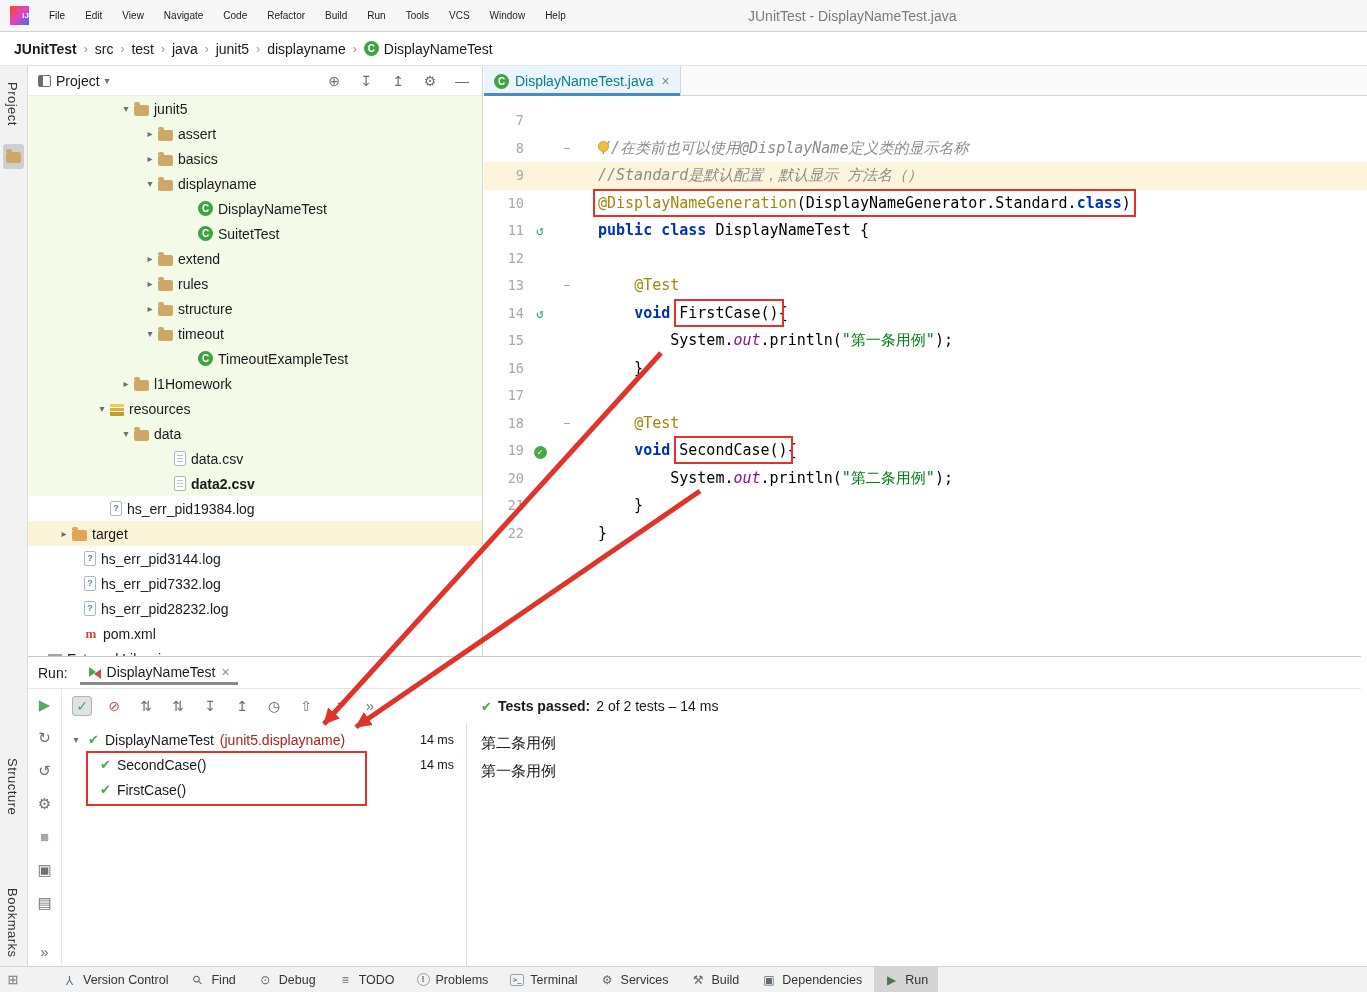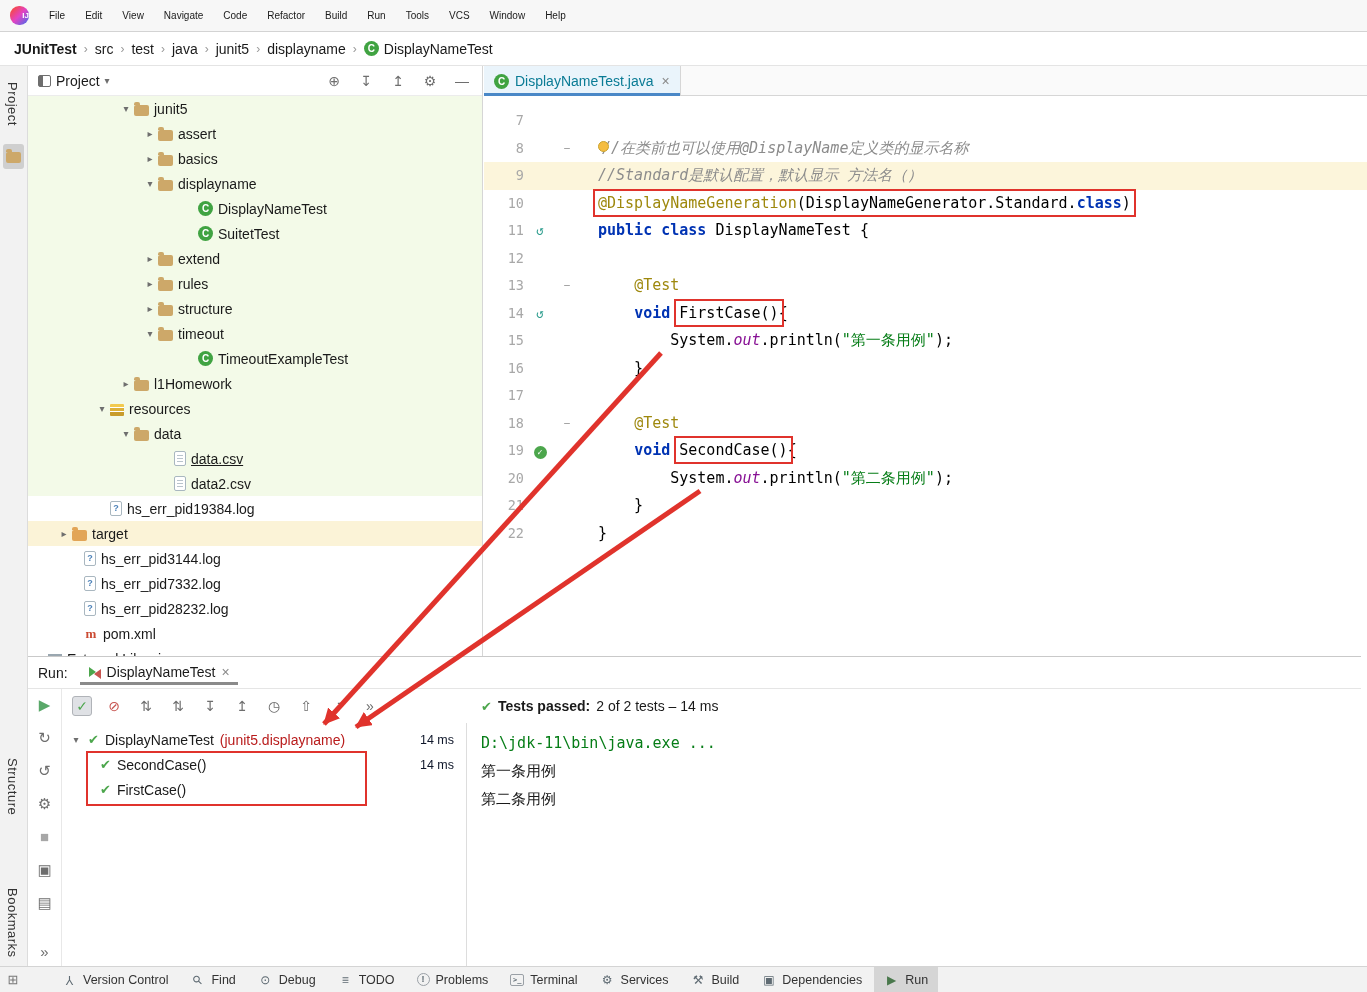--- a/index.html
+++ b/index.html
@@ -1,21 +1,21 @@
 <!DOCTYPE html>
 <html style="--annotation-red: #e0332c; --green-row: #f3fae8; --yellow-row: #fbf3d7; --caret-line: #fcf5db;"><head>
 <meta charset="utf-8">
 <style>
   *{margin:0;padding:0;box-sizing:border-box}
   html,body{width:1367px;height:992px}
   body{position:relative;font-family:"Liberation Sans",sans-serif;font-size:14px;color:#1a1a1a;background:#fff;overflow:hidden}
 
   
   .menubar{position:absolute;top:0;left:0;right:0;height:32px;background:#f7f7f7;border-bottom:1px solid #d3d3d3;display:flex;align-items:center;padding:0 8px}
-  .logo{width:19px;height:19px;border-radius:9px;background:linear-gradient(135deg,#fc4b1a,#e343c3 50%,#3a6ff0);color:#fff;font:bold 8px/19px "Liberation Sans",sans-serif;text-align:right;margin:0 10px 0 2px;flex:none}
+  .logo{width:19px;height:19px;border-radius:0;background:linear-gradient(135deg,#fc4b1a,#e343c3 50%,#3a6ff0);color:#fff;font:bold 8px/19px "Liberation Sans",sans-serif;text-align:right;margin:0 10px 0 2px;flex:none}
   .menu-items{display:flex;align-items:center}
   .menu-item{padding:6px 10px;font-size:10px;cursor:pointer;white-space:nowrap}
   .win-title{position:absolute;left:748px;top:0;line-height:32px;color:#7a7a7a;font-size:14px}
 
   
   .breadcrumbs{position:absolute;top:32px;left:0;right:0;height:34px;background:#fff;border-bottom:1px solid #e4e4e4;display:flex;align-items:center;padding-left:14px}
   #breadcrumb-items{display:flex;align-items:center;gap:7px}
   .crumb{display:flex;align-items:flex-start;gap:5px;cursor:pointer}
   .crumb.first .bc-label{font-weight:bold}
   .crumb-sep{color:#9a9a9a;font-size:12px}
@@ -149,20 +149,21 @@
       <div class="menu-item">Navigate</div>
       <div class="menu-item">Code</div>
       <div class="menu-item">Refactor</div>
       <div class="menu-item">Build</div>
       <div class="menu-item">Run</div>
       <div class="menu-item">Tools</div>
       <div class="menu-item">VCS</div>
       <div class="menu-item">Window</div>
       <div class="menu-item">Help</div>
     </div>
+  <span class="win-title">JUnitTest - DisplayNameTest.java</span>
 </div>
 
 <div class="breadcrumbs">
   <div id="breadcrumb-items">
       <span class="crumb first">
         <span class="bc-label">JUnitTest</span>
       </span>
       <span class="crumb-sep">›</span>
       <span class="crumb">
         <span class="bc-label">src</span>
@@ -275,26 +276,26 @@
       <div class="tree-row bg-green" style="padding-left: 66px;">
         <span class="chev">▾</span>
         <span class="ic ic-resources"></span>
         <span class="tree-label">resources</span>
       </div>
       <div class="tree-row bg-green" style="padding-left: 90px;">
         <span class="chev">▾</span>
         <span class="ic ic-folder"></span>
         <span class="tree-label">data</span>
       </div>
-      <div class="tree-row bg-green" style="padding-left: 130px; text-decoration: underline;">
+      <div class="tree-row bg-green" style="padding-left: 130px;">
         <span class="chev"></span>
         <span class="ic ic-file"></span>
         <span class="tree-label">data.csv</span>
       </div>
-      <div class="tree-row bg-green" style="padding-left: 130px;">
+      <div class="tree-row bg-green" style="padding-left: 130px; font-weight: bold;">
         <span class="chev"></span>
         <span class="ic ic-file"></span>
         <span class="tree-label">data2.csv</span>
       </div>
       <div class="tree-row bg-white" style="padding-left: 66px;">
         <span class="chev"></span>
         <span class="ic ic-unknown-file">?</span>
         <span class="tree-label">hs_err_pid19384.log</span>
       </div>
       <div class="tree-row bg-yellow" style="padding-left: 28px;">
@@ -413,23 +414,22 @@
               <span>SecondCase()</span>
               <span class="tt-time">14 ms</span>
             </div>
             <div class="tt-row child">
               <span class="tt-check">✔</span>
               <span>FirstCase()</span>
               <span class="tt-time"></span>
             </div>
           </div>
         <div class="console" id="console">
-            <div class="console-line cl-command">D:\jdk-11\bin\java.exe ...</div>
+            <div class="console-line">第二条用例</div>
             <div class="console-line">第一条用例</div>
-            <div class="console-line">第二条用例</div>
             <div class="console-line">&nbsp;</div>
           </div>
       </div>
     </div>
   </div>
 </div>
 
 <div class="statusbar">
   <span class="sb-switcher">⊞</span>
   <div class="sb-items" id="sb-items">

